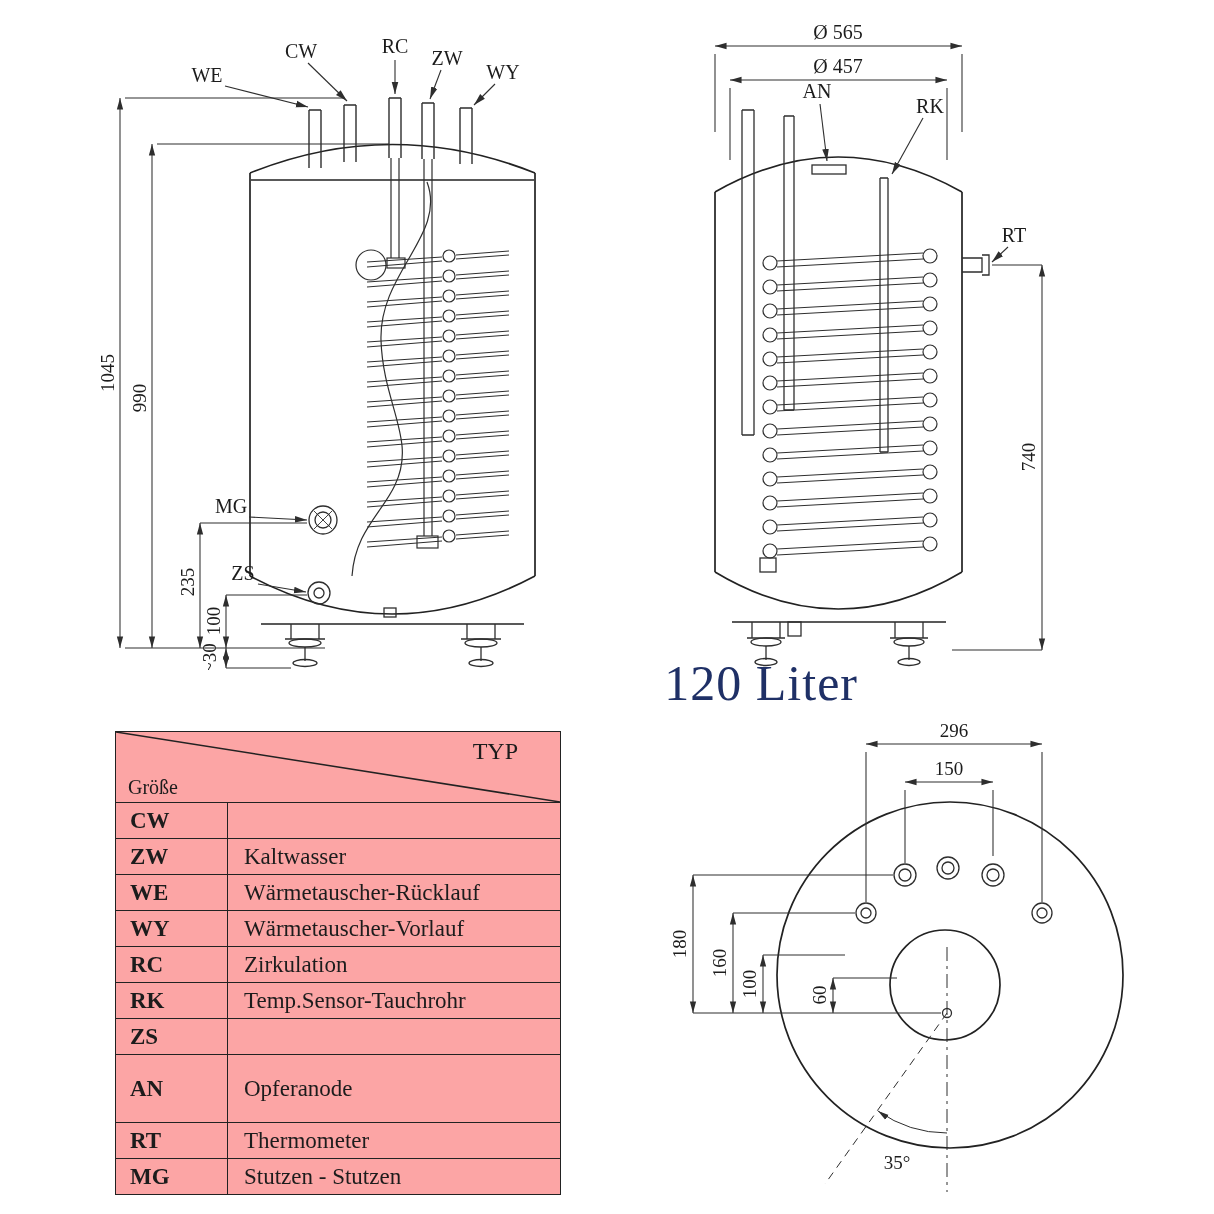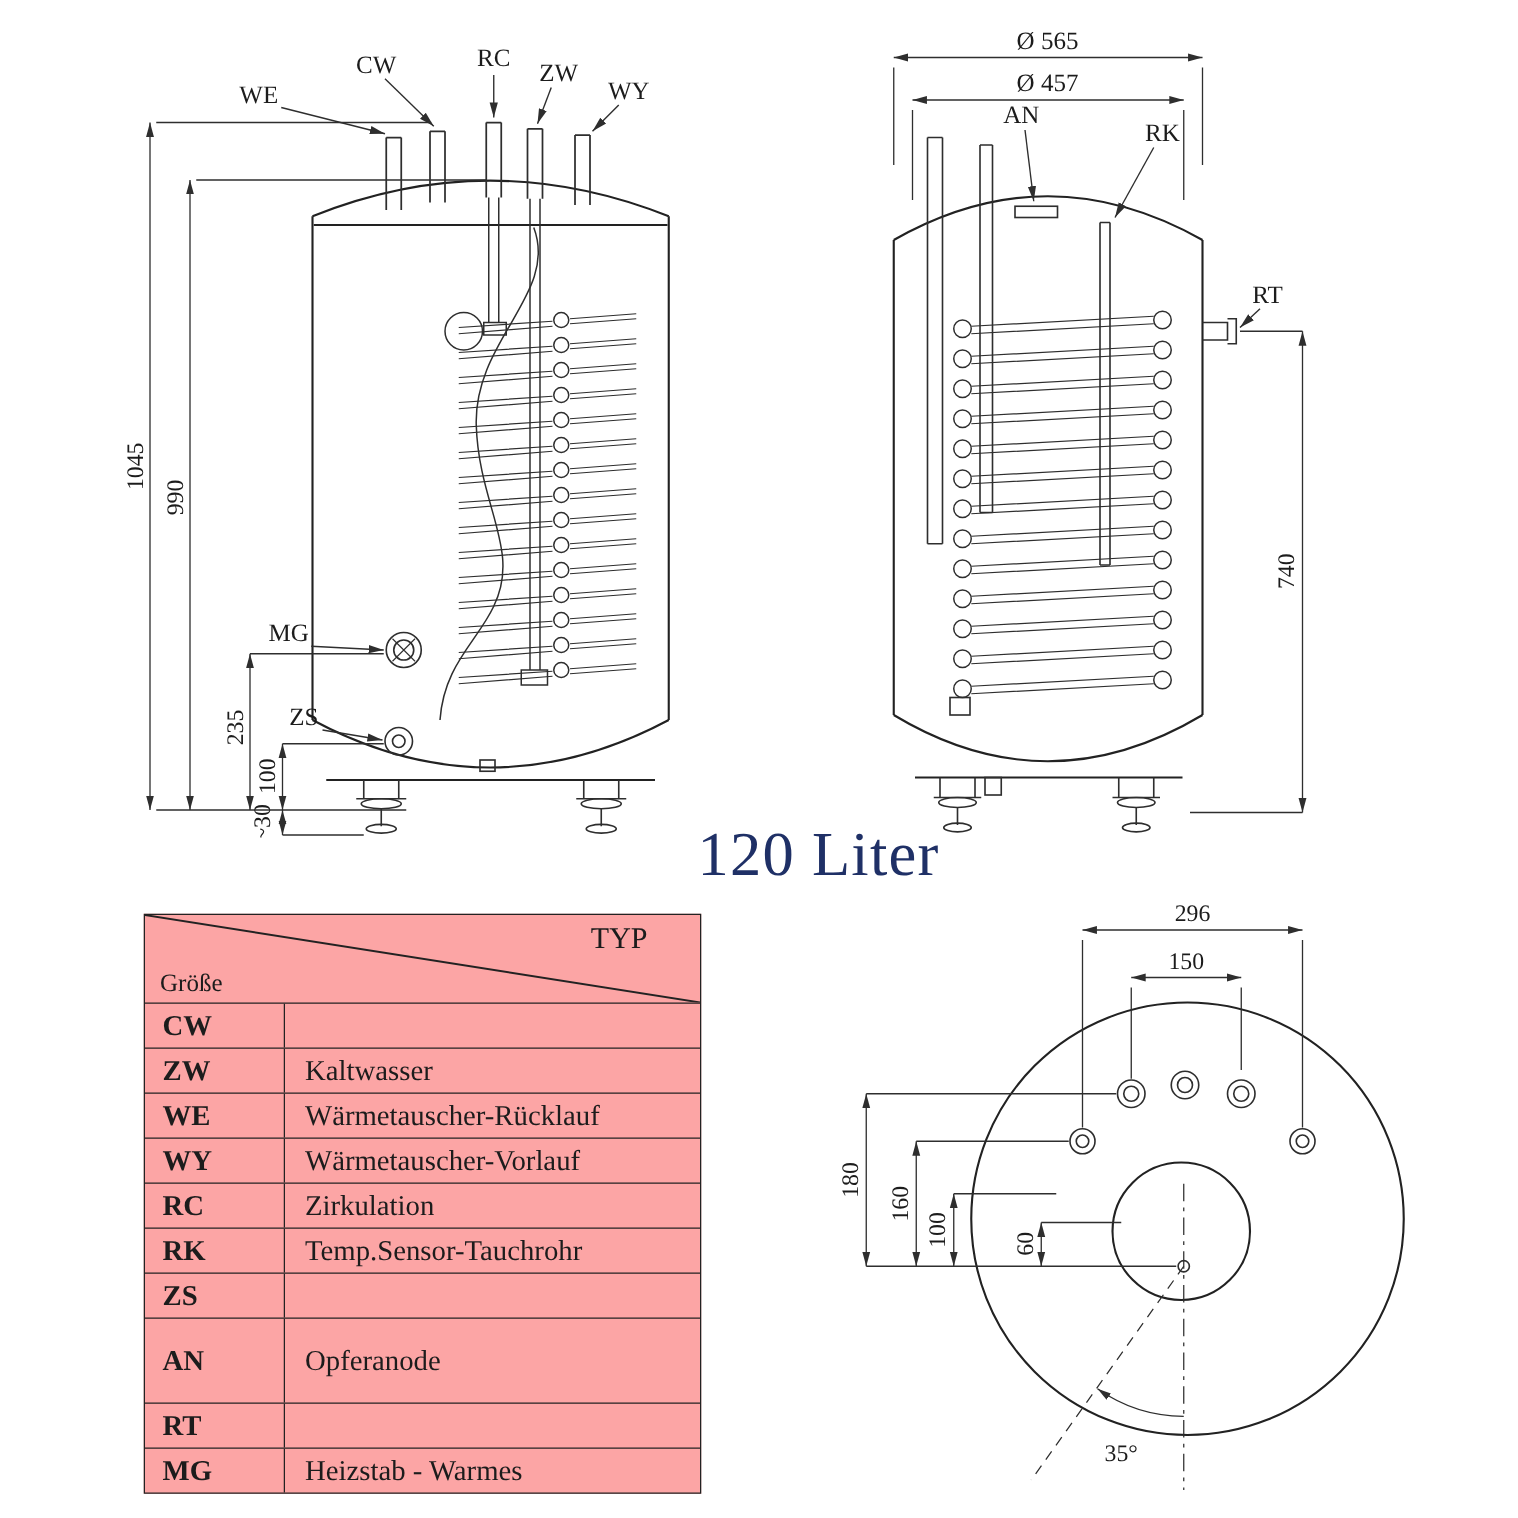--- a/index.html
+++ b/index.html
@@ -3,21 +3,21 @@
 <meta charset="utf-8">
 <style>
   *{box-sizing:border-box;margin:0;padding:0}
   html,body{background:#fff}
   .screen{position:relative;width:1214px;height:1214px;background:#ffffff;
           font-family:"Liberation Serif",serif;color:#1c1c1c;overflow:hidden}
   .abs{position:absolute}
   svg text{font-family:"Liberation Serif",serif;fill:#1c1c1c;font-size:20px}
   svg text.dim{font-size:19px}
 
-  .title{position:absolute;left:558px;top:654px;width:300px;text-align:left;
+  .title{position:absolute;left:558px;top:654px;width:300px;text-align:right;
          font-size:50px;color:#1f3066;letter-spacing:1px}
 
   .legend{position:absolute;left:115px;top:731px;width:446px;border:1.6px solid #222;background:#fca5a5}
   .legend-header{position:relative;height:70px}
   .legend-header .diag{position:absolute;left:0;top:0;width:100%;height:100%}
   .legend-header .typ{position:absolute;right:42px;top:6px;font-size:24px}
   .legend-header .groesse{position:absolute;left:12px;bottom:3px;font-size:20px}
   .legend-row{display:flex;border-top:1.5px solid #222;min-height:36px;align-items:stretch}
   .legend-row.tall{min-height:68px}
   .legend-code{width:112px;border-right:1.5px solid #222;font-weight:bold;font-size:23px;
@@ -260,24 +260,25 @@
     </div>
     <div class="legend-row">
       <div class="legend-code">ZS</div>
     </div>
     <div class="legend-row tall">
       <div class="legend-code">AN</div>
       <div class="legend-desc">Opferanode</div>
     </div>
     <div class="legend-row">
       <div class="legend-code">RT</div>
+      <div class="legend-desc">Thermometer</div>
     </div>
     <div class="legend-row">
       <div class="legend-code">MG</div>
-      <div class="legend-desc">Heizstab - Warmes</div>
+      <div class="legend-desc">Stutzen - Stutzen</div>
     </div>
   </div>
 
   <svg class="abs" style="left:645px;top:722px" width="520" height="490" viewBox="0 0 520 490">
     <defs>
       <marker id="ba" markerWidth="12" markerHeight="8" refX="11" refY="4" orient="auto-start-reverse">
         <path d="M0,1 L11,4 L0,7 z" fill="#2e2e2e"></path>
       </marker>
     </defs>
 

